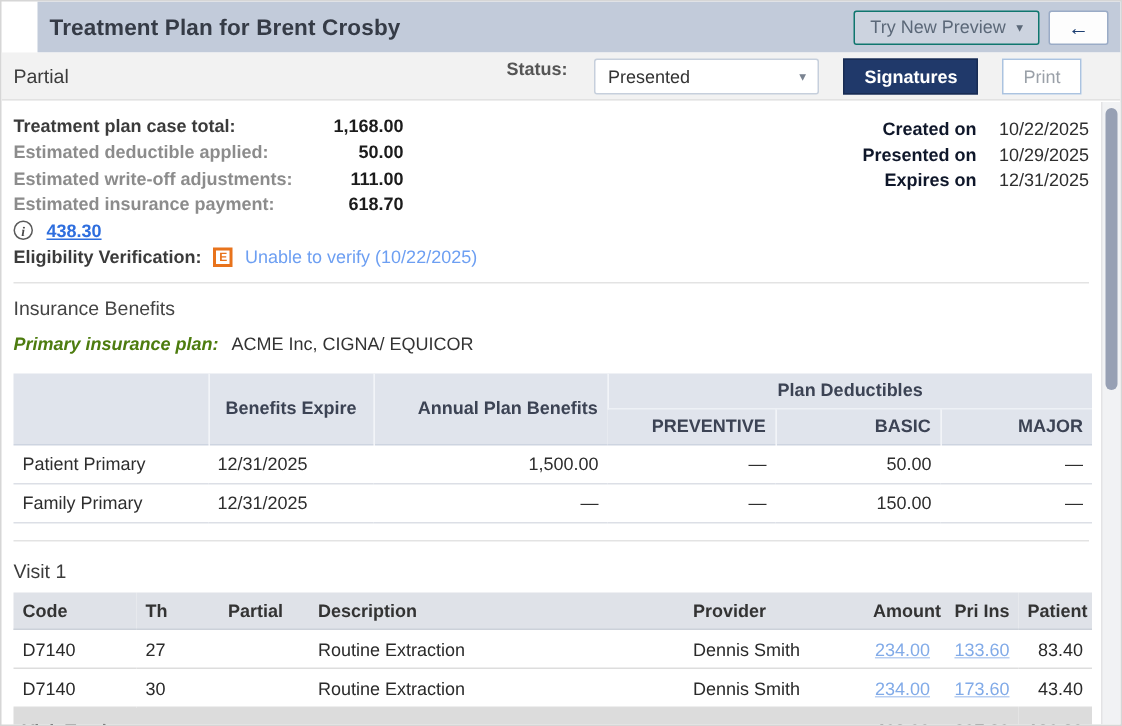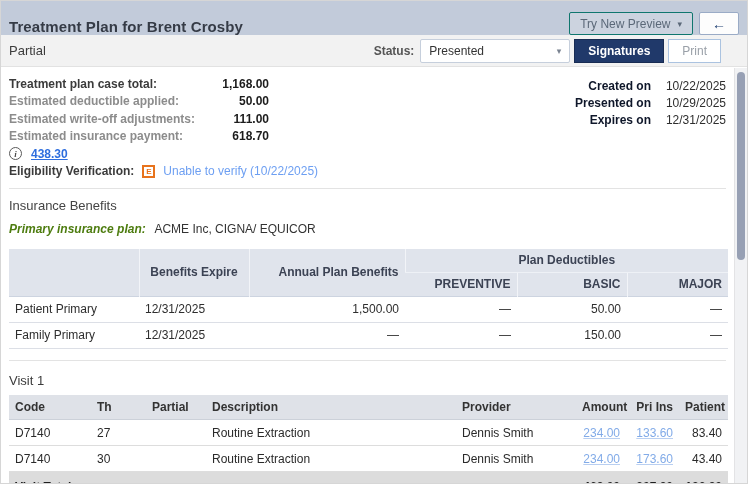--- a/index.html
+++ b/index.html
@@ -4,43 +4,43 @@
 <style>
   * { margin:0; padding:0; box-sizing:border-box; }
   html,body { background:#e9e9e9; }
   body { font-family:"Liberation Sans", sans-serif; }
   .app{
     position:relative; width:748px; height:484px; background:#fff;
     border:1px solid #d6d6d6; overflow:hidden; color:#333;
   }
   
   .titlebar{
-    height:34px; background:#c2cbda; display:flex; align-items:flex-end;
-    justify-content:space-between; padding:0 8px;
+    height:34px; background:#c2cbda; display:flex; align-items:center;
+    justify-content:space-between; padding:0 8px;margin-left:24px;
   }
   .titlebar h1{ font-size:15px; font-weight:700; color:#353b46; letter-spacing:.1px; }
   .titlebar-actions{ display:flex; gap:6px; align-items:center; }
   .btn{ font-family:inherit; font-size:12px; height:23px; cursor:pointer; border-radius:2px; }
   .btn-preview{
     background:#ccd3df; border:1px solid #0f766e; color:#5b6878;
     padding:0 10px; display:flex; align-items:center; gap:7px; font-weight:400;
   }
   .btn-preview .caret{ font-size:9px; color:#5b6878; }
   .btn-back{
     background:#fdfdfd; border:1px solid #9aabc6; color:#1d3f72; font-weight:700;
     padding:0 12px; display:flex; align-items:center; gap:8px;
   }
   .btn-back .arrow{ font-size:14px; font-weight:700; }
   
   .subbar{
     height:32px; background:#f2f2f2; border-bottom:1px solid #e2e2e2;
     display:flex; align-items:center; justify-content:space-between; padding:0 8px 0 8px;
   }
   .plan-name{ font-size:13px; color:#3c3c3c; }
-  .subbar-actions{ display:flex; align-items:center; gap:4px; margin-right:18px; }
+  .subbar-actions{ display:flex; align-items:flex-start; gap:16px; margin-right:18px; }
   .status-label{ font-size:12px; font-weight:700; color:#555; margin-right:2px; }
   .select{
     width:150px; height:24px; background:#fff; border:1px solid #c6cfdc; border-radius:2px;
     display:flex; align-items:center; justify-content:space-between; padding:0 8px;
     font-size:12px; color:#333; cursor:pointer;
   }
   .select-caret{ font-size:9px; color:#7a8391; }
   .btn-signatures{
     height:24px; background:#20396a; border:1px solid #182c53; color:#fff;
     font-weight:700; font-size:12px; padding:0 13px;

